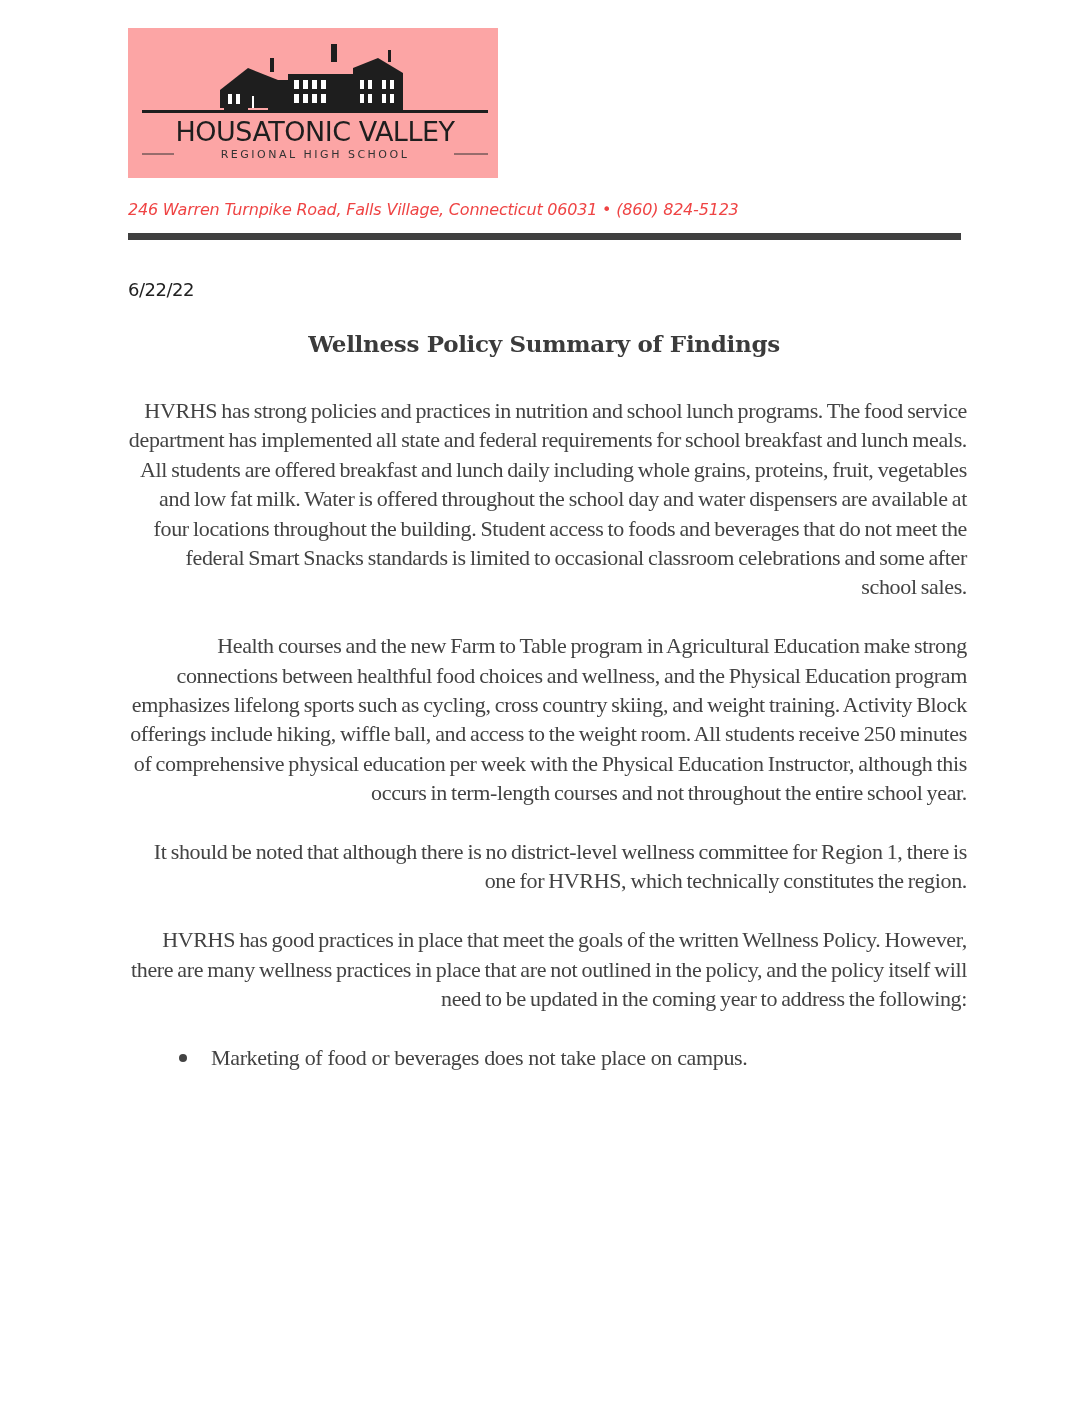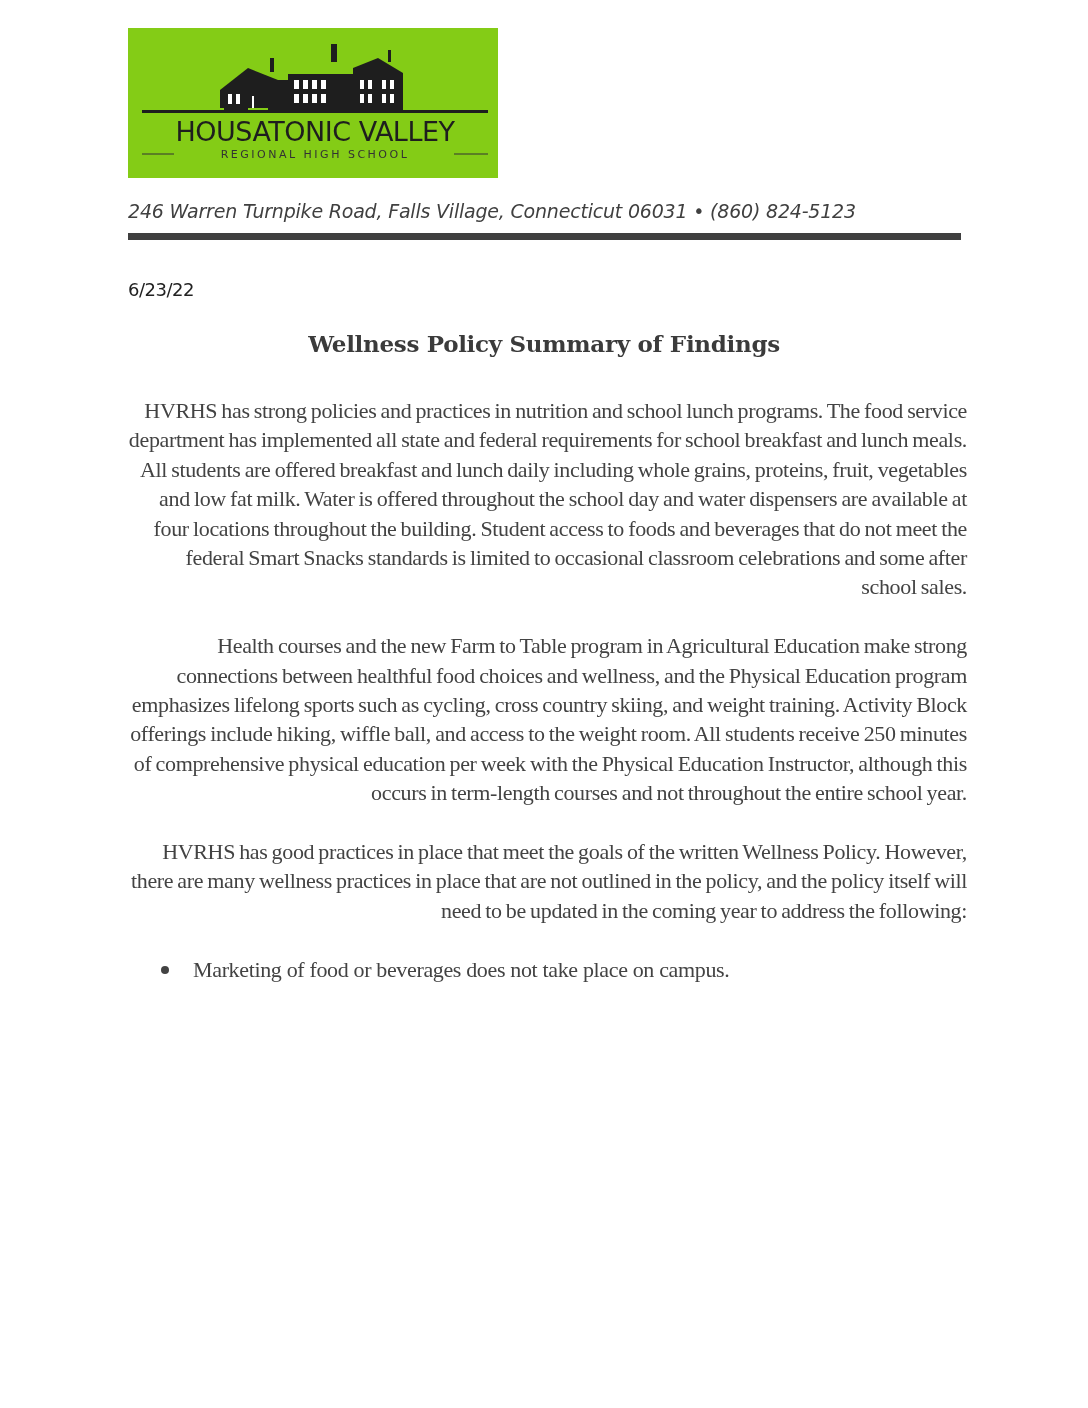--- a/index.html
+++ b/index.html
@@ -1,33 +1,33 @@
 <!DOCTYPE html>
 <html><head>
 <meta charset="utf-8">
 <style>
   html, body { margin: 0; padding: 0; background: #ffffff; }
   body { width: 1088px; height: 1408px; position: relative; overflow: hidden;
          font-family: "DejaVu Serif", serif; color: #434343; }
-  .logo { position: absolute; left: 128px; top: 28px; width: 370px; height: 150px; background: #84cc16; }
+  .logo { position: absolute; left: 128px; top: 28px; width: 370px; height: 150px; background: #fca5a5; }
   .logo svg { display: block; }
   .address { position: absolute; left: 128px; top: 200px; font-family: "DejaVu Sans", sans-serif;
-             font-style: italic; font-size: 19px; color: #404040; letter-spacing: -0.2px; }
+             font-style: italic; font-size: 16px; color: #ef4444; letter-spacing: -0.2px; }
   .rule { position: absolute; left: 128px; top: 233px; width: 833px; height: 7px; background: #3f3f3f; }
   .date { position: absolute; left: 128px; top: 279px; font-family: "DejaVu Sans", sans-serif;
           font-size: 18px; color: #222; letter-spacing: -0.5px; }
   .title { position: absolute; left: 0; width: 1088px; top: 330px; text-align: center;
            font-family: "DejaVu Serif", serif; font-weight: bold; font-size: 23px; color: #3b3b3b;
            letter-spacing: -0.3px; }
   .content { position: absolute; left: 127px; top: 396px; width: 840px; }
   .heading { font-size: 19.5px; text-decoration: underline; text-underline-offset: 3px;
              line-height: 29.4px; margin: 0 0 29.4px 0; letter-spacing: -0.6px; font-family: "Liberation Serif", serif; font-size: 22px;}
   .para { font-family: "Liberation Serif", serif; font-size: 22px; line-height: 29.4px; margin: 0 0 29.4px 0;
           letter-spacing: -0.35px; word-spacing: -1px; text-align: right; }
-  ul.bullets { list-style: none; margin: 0; padding: 0 0 0 34px; }
+  ul.bullets { list-style: none; margin: 18px; padding: 0 0 0 34px; }
   ul.bullets li { font-family: "Liberation Serif", serif; font-size: 22px; line-height: 29.4px; position: relative;
                   padding-left: 32px; letter-spacing: -0.35px; }
   ul.bullets li .dot { position: absolute; left: 0; top: 11px; width: 8px; height: 8px; border-radius: 50%; background: #434343; }
 </style>
 </head>
 <body>
 
 <div class="logo">
   <svg width="370" height="150" viewBox="0 0 370 150">
 
@@ -66,27 +66,28 @@
     <text x="187" y="113" text-anchor="middle" font-family="DejaVu Sans, sans-serif" font-size="27" fill="#1e1e1e" letter-spacing="-0.5">HOUSATONIC VALLEY</text>
     <line x1="14" y1="126" x2="46" y2="126" stroke="#333" stroke-width="1"></line>
     <line x1="326" y1="126" x2="360" y2="126" stroke="#333" stroke-width="1"></line>
     <text x="187" y="130" text-anchor="middle" font-family="DejaVu Sans, sans-serif" font-size="11" fill="#333" letter-spacing="2.5">REGIONAL HIGH SCHOOL</text>
   </svg>
 </div>
 
 <div class="address">246 Warren Turnpike Road, Falls Village, Connecticut 06031 • (860) 824-5123</div>
 <div class="rule"></div>
 
-<div class="date">6/23/22</div>
+<div class="date">6/22/22</div>
 <div class="title">Wellness Policy Summary of Findings</div>
 
 <div class="content">
   <div>
     <p class="para">HVRHS has strong policies and practices in nutrition and school lunch programs. The food service department has implemented all state and federal requirements for school breakfast and lunch meals. All students are offered breakfast and lunch daily including whole grains, proteins, fruit, vegetables and low fat milk. Water is offered throughout the school day and water dispensers are available at four locations throughout the building. Student access to foods and beverages that do not meet the federal Smart Snacks standards is limited to occasional classroom celebrations and some after school sales.</p>
     <p class="para">Health courses and the new Farm to Table program in Agricultural Education make strong connections between healthful food choices and wellness, and the Physical Education program emphasizes lifelong sports such as cycling, cross country skiing, and weight training. Activity Block offerings include hiking, wiffle ball, and access to the weight room. All students receive 250 minutes of comprehensive physical education per week with the Physical Education Instructor, although this occurs in term-length courses and not throughout the entire school year.</p>
+    <p class="para">It should be noted that although there is no district-level wellness committee for Region 1, there is one for HVRHS, which technically constitutes the region.</p>
   </div>
   <div>
     <p class="para">HVRHS has good practices in place that meet the goals of the written Wellness Policy. However, there are many wellness practices in place that are not outlined in the policy, and the policy itself will need to be updated in the coming year to address the following:</p>
     <ul class="bullets">
       <li>
         <span class="dot"></span>
         <span>Marketing of food or beverages does not take place on campus.</span>
       </li>
     </ul>
   </div>

